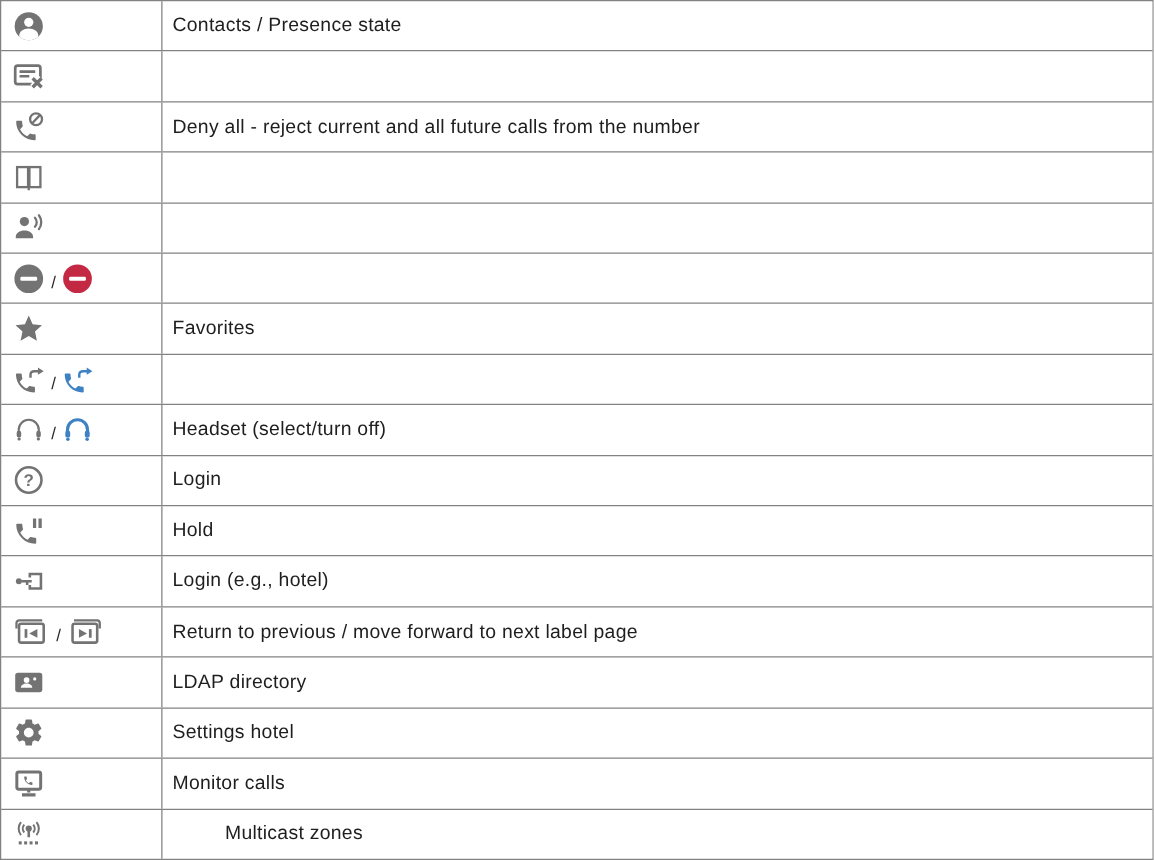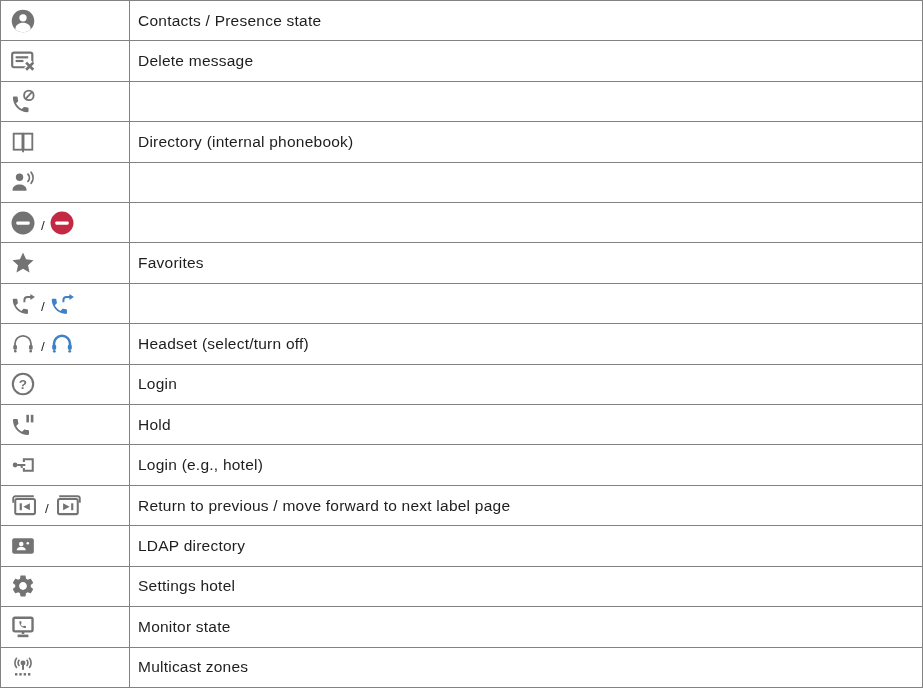--- a/index.html
+++ b/index.html
@@ -1,18 +1,18 @@
 <!DOCTYPE html>
 <html><head>
 <meta charset="utf-8">
 <style>
   html,body{margin:0;padding:0;background:#ffffff;font-family:"Liberation Sans","DejaVu Sans",sans-serif;}
   .legend{width:923px;height:688px;box-sizing:border-box;border:1px solid #828282;display:flex;flex-direction:column;background:#fff;}
   .row{flex:1 1 0;display:flex;border-bottom:1px solid #828282;min-height:0;align-items:stretch;}
-  .row:last-child{border-bottom:none;}
+  .row:last-child{border-bottom:none;gap:42px;}
   .icon-cell{flex:0 0 129px;width:129px;box-sizing:border-box;border-right:1px solid #828282;display:flex;align-items:center;padding-left:9px;}
   .label-cell{flex:1;display:flex;align-items:center;padding-left:8px;padding-right:9px;overflow:hidden;}
   .label{font-size:15.5px;color:#1e1e1e;letter-spacing:0.015em;white-space:nowrap;}
   .icon{display:flex;align-items:center;color:#737373;}
   .icon svg{display:block;width:26px;height:26px;}
   .icon.wide svg{width:30px;height:26px;}
   .icon.red{color:#C42943;}
   .icon.blue{color:#3E82C4;}
   .sep{color:#2a2a2a;font-size:13.5px;margin:6px 4px 0 5px;line-height:1;}
   .icon svg text{font-family:"Liberation Sans","DejaVu Sans",sans-serif;font-weight:bold;}
@@ -49,51 +49,48 @@
       <span class="icon">
         <svg viewBox="0 0 24 24" fill="none">
           <rect x="2" y="4.2" width="18.6" height="13.6" rx="1.8" stroke="currentColor" stroke-width="2"></rect>
           <line x1="5.2" y1="8.6" x2="16.8" y2="8.6" stroke="currentColor" stroke-width="2"></line>
           <line x1="5.2" y1="12" x2="12.4" y2="12" stroke="currentColor" stroke-width="2"></line>
           <path d="M14.9,13.5l6.6,6.6 M21.5,13.5l-6.6,6.6" stroke="#fff" stroke-width="5"></path>
           <path d="M14.9,13.5l6.6,6.6 M21.5,13.5l-6.6,6.6" stroke="currentColor" stroke-width="2.5"></path>
         </svg>
       </span>
     </div>
-    <div class="label-cell">
-      <span class="label">Delete message</span>
-    </div>
   </div>
 
   <div class="row">
     <div class="icon-cell">
       <span class="icon">
         <svg viewBox="0 0 24 24">
           <g transform="translate(0.3,4.6) scale(0.8)">
             <path fill="currentColor" d="M6.62 10.79c1.44 2.83 3.76 5.14 6.59 6.59l2.2-2.2c.27-.27.67-.36 1.02-.24 1.12.37 2.33.57 3.57.57.55 0 1 .45 1 1V20c0 .55-.45 1-1 1-9.39 0-17-7.61-17-17 0-.55.45-1 1-1h3.5c.55 0 1 .45 1 1 0 1.25.2 2.45.57 3.57.11.35.03.74-.25 1.02l-2.2 2.2z"></path>
           </g>
           <circle cx="17.4" cy="5.9" r="4.4" fill="none" stroke="currentColor" stroke-width="1.7"></circle>
           <line x1="14.4" y1="9.1" x2="20.4" y2="2.7" stroke="currentColor" stroke-width="1.7"></line>
         </svg>
       </span>
+    </div>
+    <div class="label-cell">
+      <span class="label">Deny all - reject current and all future calls from the number</span>
     </div>
   </div>
 
   <div class="row">
     <div class="icon-cell">
       <span class="icon">
         <svg viewBox="0 0 24 24" fill="none" stroke="currentColor" stroke-width="1.7">
           <rect x="3.4" y="4.3" width="8.1" height="14.8"></rect>
           <rect x="12.5" y="4.3" width="8.1" height="14.8"></rect>
           <line x1="12" y1="19.1" x2="12" y2="21.4"></line>
         </svg>
       </span>
-    </div>
-    <div class="label-cell">
-      <span class="label">Directory (internal phonebook)</span>
     </div>
   </div>
 
   <div class="row">
     <div class="icon-cell">
       <span class="icon">
         <svg viewBox="0 0 24 24">
           <g fill="currentColor">
             <circle cx="8.8" cy="7.6" r="3.4"></circle>
             <path d="M2.4,20v-0.9c0-3,2.9-4.8,6.4-4.8s6.4,1.8,6.4,4.8V20H2.4z"></path>
@@ -299,21 +296,21 @@
           <rect x="3.2" y="3.4" width="17.6" height="12.6" rx="1.4" stroke="currentColor" stroke-width="2.2"></rect>
           <g transform="translate(7.6,5.7) scale(0.34)">
             <path fill="currentColor" d="M6.62 10.79c1.44 2.83 3.76 5.14 6.59 6.59l2.2-2.2c.27-.27.67-.36 1.02-.24 1.12.37 2.33.57 3.57.57.55 0 1 .45 1 1V20c0 .55-.45 1-1 1-9.39 0-17-7.61-17-17 0-.55.45-1 1-1h3.5c.55 0 1 .45 1 1 0 1.25.2 2.45.57 3.57.11.35.03.74-.25 1.02l-2.2 2.2z"></path>
           </g>
           <path d="M12,16v2.4" stroke="currentColor" stroke-width="2.4"></path>
           <path d="M7,20.2h10" stroke="currentColor" stroke-width="2.4"></path>
         </svg>
       </span>
     </div>
     <div class="label-cell">
-      <span class="label">Monitor state</span>
+      <span class="label">Monitor calls</span>
     </div>
   </div>
 
   <div class="row">
     <div class="icon-cell">
       <span class="icon">
         <svg viewBox="0 0 24 24" fill="none" stroke="currentColor" stroke-width="1.5">
           <circle cx="12" cy="8.2" r="2.3" fill="currentColor" stroke="none"></circle>
           <line x1="12" y1="10" x2="12" y2="14.6" stroke-width="1.9"></line>
           <path d="M8.7,5.3a4.4,4.4 0 0 0 0,5.8"></path>

